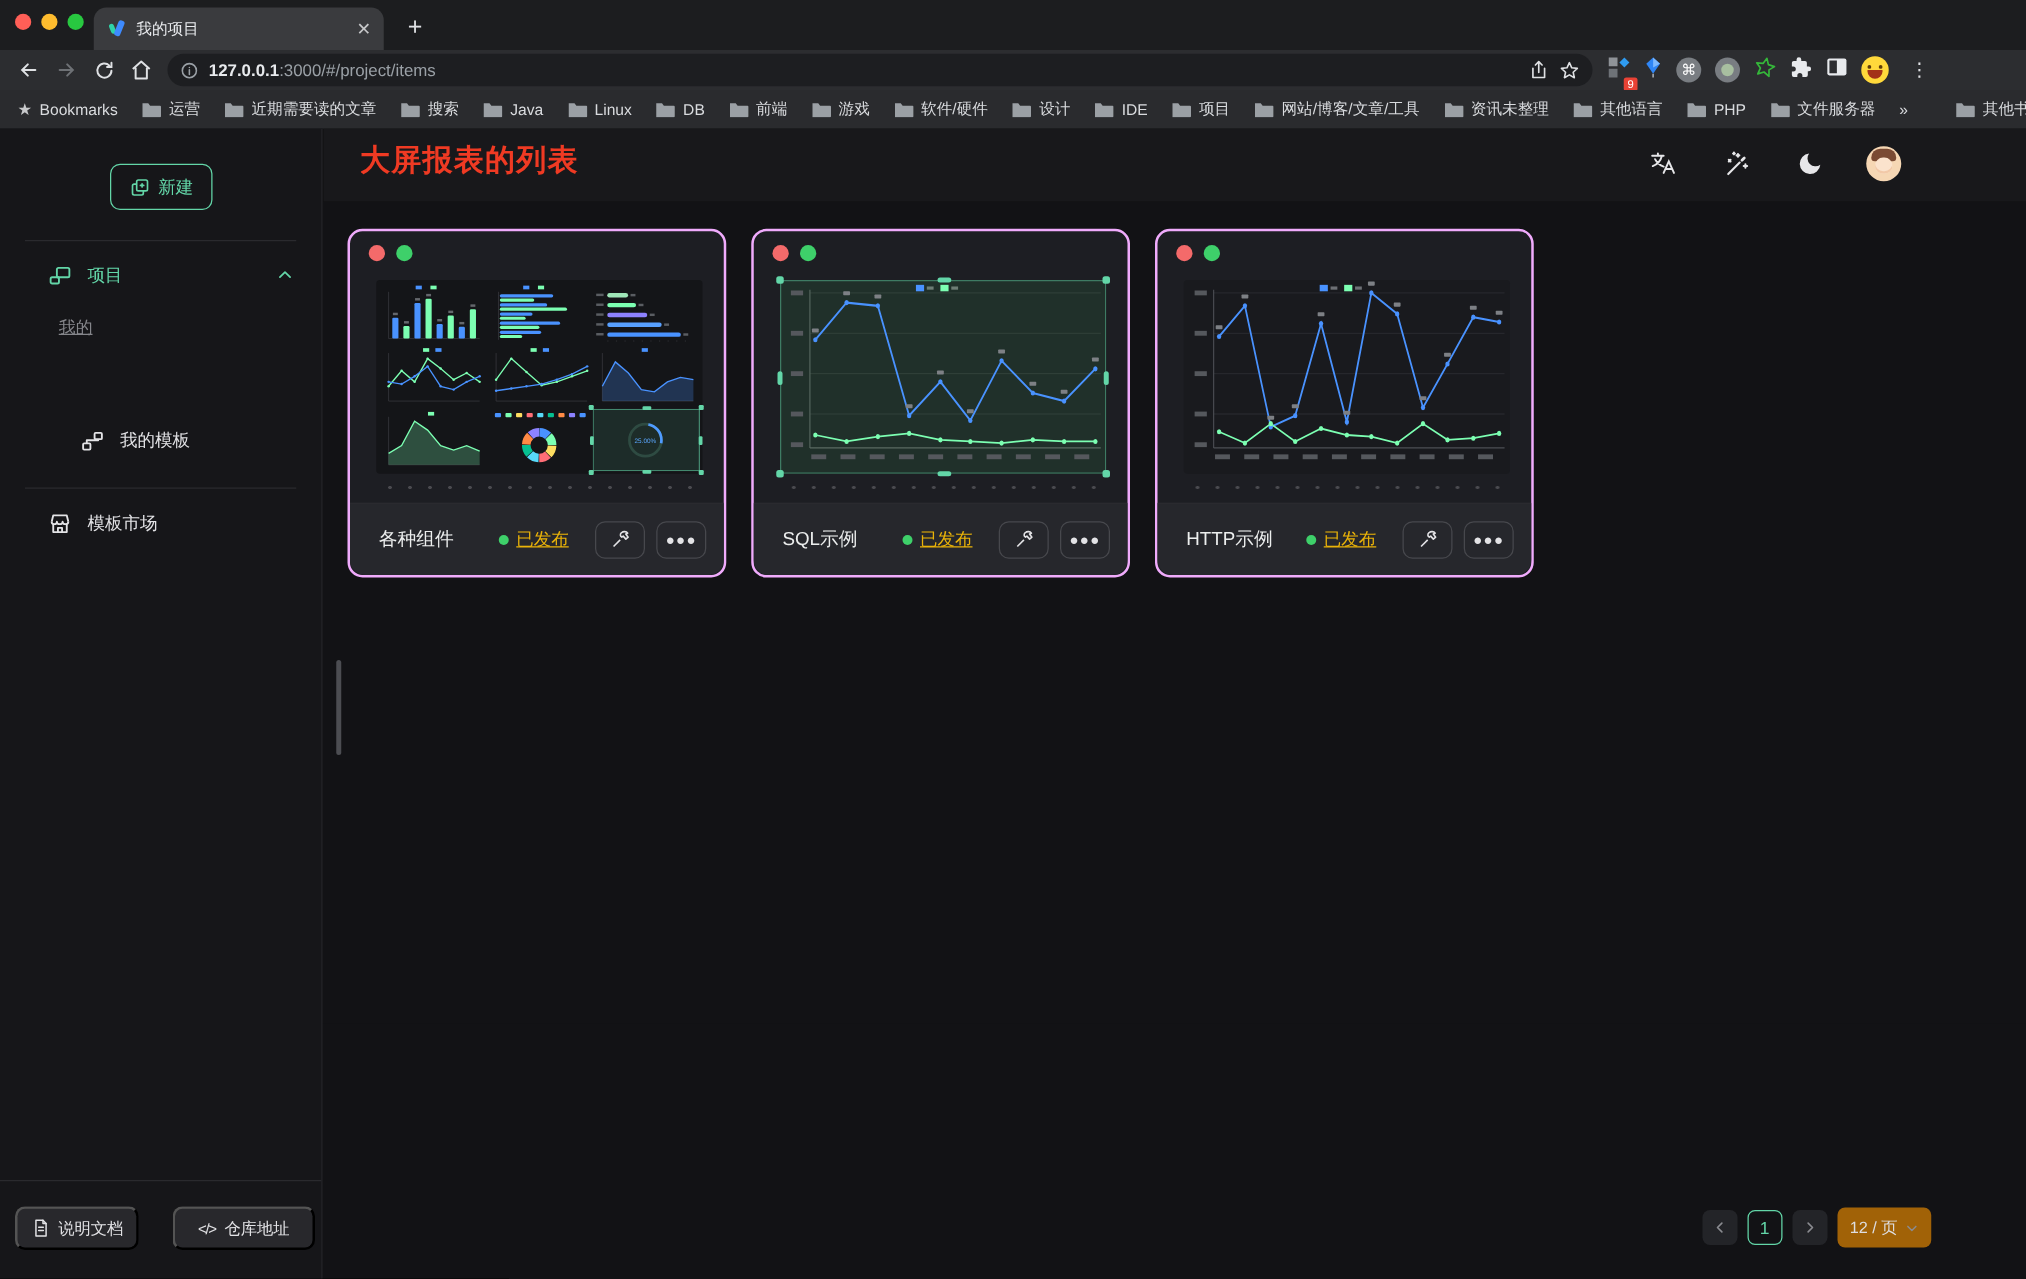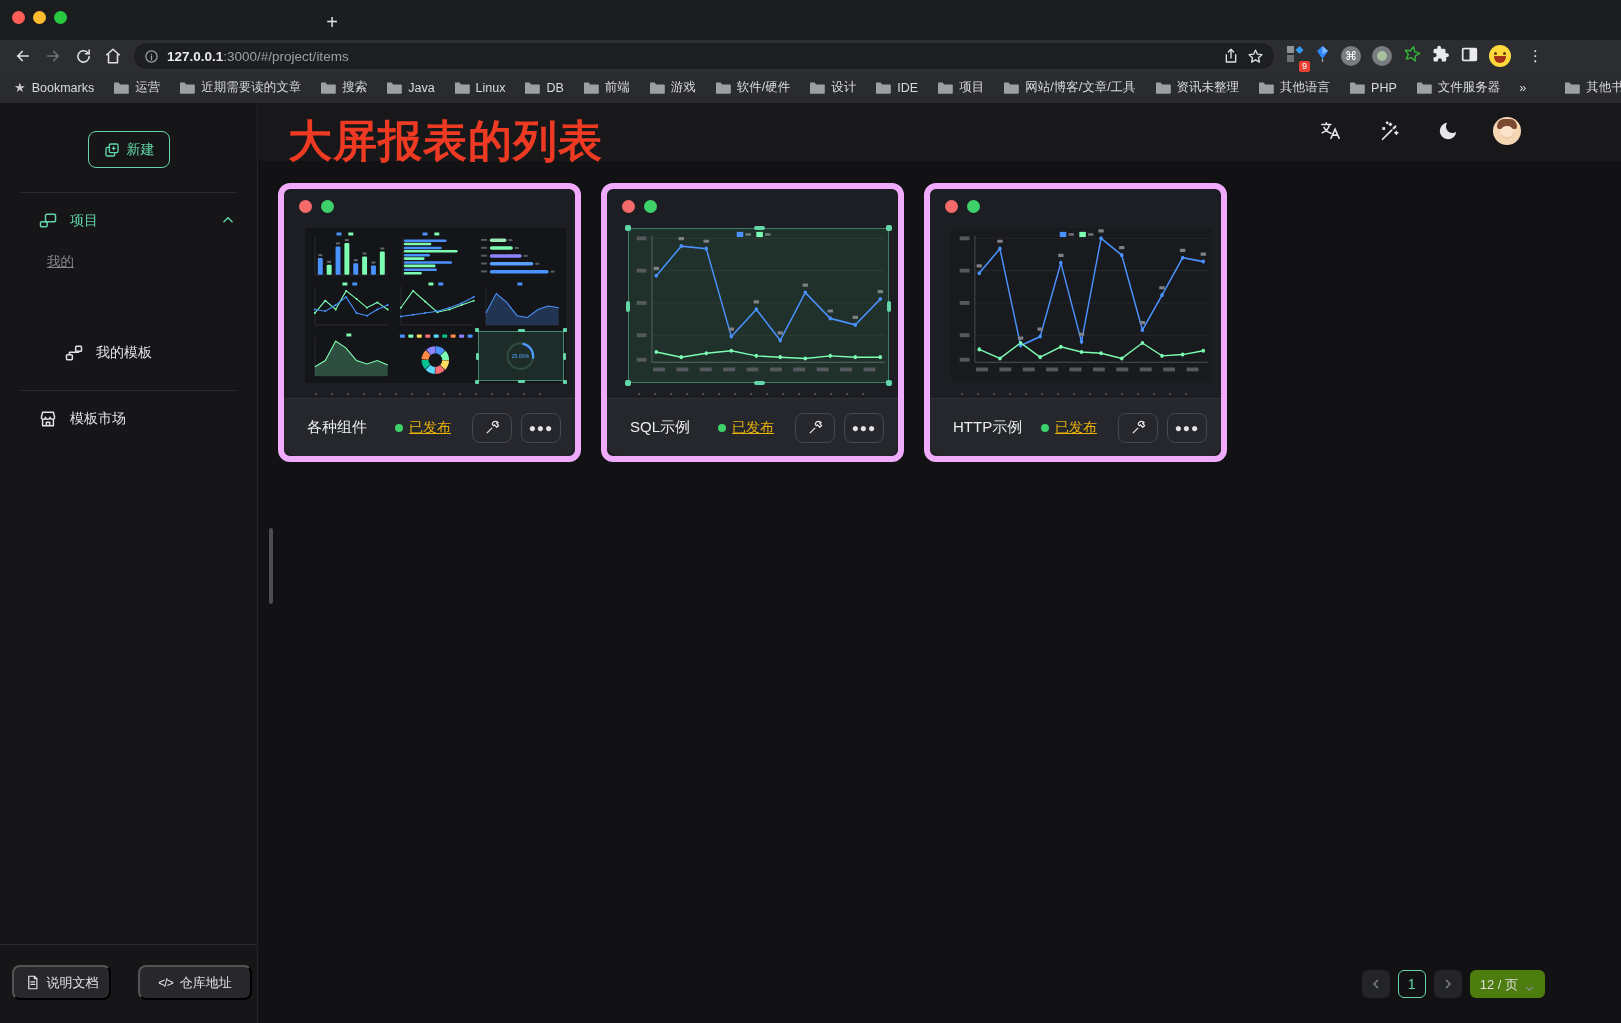--- a/index.html
+++ b/index.html
@@ -48,29 +48,29 @@
   .sidebar { position:absolute; left:0; top:0; width:258px; height:920px; background:#161619; border-right:1px solid #232327; }
   .btn-new { position:absolute; left:88px; top:28px; width:82px; height:37px; border:1px solid #63d6a8; border-radius:8px; color:#63d6a8; display:flex; align-items:center; justify-content:center; gap:7px; font-size:14px; background:transparent; }
   .sb-div { position:absolute; left:20px; right:20px; height:1px; background:#2a2a2e; }
   .sb-row { position:absolute; display:flex; align-items:center; color:#e3e3e6; font-size:14px; gap:12px; }
   .sb-row.accent { color:#63d6a8; }
   .sb-selected { position:absolute; left:6px; width:246px; height:42px; background:#24352e; border-radius:8px; }
   .sb-footer-btn { position:absolute; height:35px; background:#28282c; border-radius:8px; color:#e3e3e6; font-size:13px; display:flex; align-items:center; justify-content:center; gap:7px; }
 
   .main { position:absolute; left:259px; top:0; width:1362px; height:920px; }
   .main-header { position:absolute; left:0; top:0; width:100%; height:58px; background:#18181b; }
-  .page-title { position:absolute; left:29px; top:9px; font-size:44px; color:#ef3a23; letter-spacing:1px; }
+  .page-title { position:absolute; left:29px; top:9px; font-size:24px; color:#ef3a23; letter-spacing:1px; }
   .hdr-icons { position:absolute; right:100px; top:14px; display:flex; align-items:center; gap:31px; }
   .hdr-ic { width:28px; height:28px; display:flex; align-items:center; justify-content:center; color:#e6e6e9; }
   .avatar { width:28px; height:28px; border-radius:50%; background:#f6d7b4; position:relative; overflow:hidden; }
   .avatar:before { content:""; position:absolute; left:4px; top:2px; width:20px; height:10px; border-radius:10px 10px 4px 4px; background:#7a4a33; }
   .avatar:after { content:""; position:absolute; left:7px; top:9px; width:14px; height:13px; border-radius:7px; background:#fbe3cd; box-shadow:inset 0 -2px 0 #f2c9a8; }
 
   .cards { position:absolute; left:19px; top:80px; display:flex; gap:20px; }
-  .card { position:relative; width:303px; height:279px; background:#1d1e23; border-radius:12px; border:6px solid #f0abfc; }
+  .card { position:relative; width:303px; height:279px; background:#1d1e23; border-radius:12px; border:2px solid #f0abfc; }
   .card-dots { position:absolute; left:15px; top:11px; display:flex; gap:9px; }
   .cdot { width:13px; height:13px; border-radius:50%; }
   .cdot.r { background:#f46a6a; } .cdot.g { background:#3ed06a; }
   .preview { position:absolute; left:21px; top:39px; width:261px; height:155px; border-radius:3px; }
   .preview.panel1 { background:#141518; }
   .preview.panel3 { background:#191a1e; }
   .preview.selected { background:#20302a; box-shadow:inset 0 0 0 1px rgba(99,214,168,.45); }
   .dots-sep { position:absolute; left:24px; right:24px; top:203px; height:4px;
     background-image:radial-gradient(circle, #4a4a4f 1.2px, transparent 1.6px); background-size:16px 4px; background-repeat:repeat-x; }
   .card-footer { position:absolute; left:0; bottom:0; width:100%; height:58px; background:#26272c; border-radius:0 0 12px 12px; border-top:1px solid #303136; display:flex; align-items:center; padding:0 14px 0 23px; }
@@ -94,32 +94,40 @@
   .mini-cell .hnd { border-radius:1px; }
   .mini-cell .hnd.tl,.mini-cell .hnd.tr,.mini-cell .hnd.bl,.mini-cell .hnd.br{ width:4px;height:4px; }
   .mini-cell .hnd.tm,.mini-cell .hnd.bm{ width:7px;height:3px;margin-left:-3px; }
   .mini-cell .hnd.ml,.mini-cell .hnd.mr{ width:3px;height:7px;margin-top:-3px; }
 
   .scroll-thumb { position:absolute; left:10px; top:425px; width:4px; height:76px; background:#4c4d52; border-radius:2px; }
 
   .pagination { position:absolute; right:76px; bottom:25px; display:flex; align-items:center; gap:8px; }
   .pg-btn { width:28px; height:28px; background:#232428; border-radius:6px; display:flex; align-items:center; justify-content:center; color:#8a8b90; }
   .pg-cur { width:28px; height:28px; border:1px solid #63d6a8; border-radius:6px; display:flex; align-items:center; justify-content:center; color:#63d6a8; font-size:14px; background:transparent; }
-  .pg-size { height:28px; padding:4px 10px; background:#4d7c0f; border-radius:6px; display:flex; align-items:flex-end; gap:6px; color:#dedee2; font-size:13px; }
+  .pg-size { height:28px; padding:16px 10px; background:#a16207; border-radius:6px; display:flex; align-items:center; gap:6px; color:#dedee2; font-size:13px; }
 </style>
 </head>
 <body>
 
 <div class="screen">
 
   <div class="titlebar">
     <div class="lights">
       <div class="light red"></div>
       <div class="light yellow"></div>
       <div class="light green"></div>
+    </div>
+    <div class="tab">
+      <span class="favicon">
+          <span class="fa"></span>
+          <span class="fb"></span>
+        </span>
+      <span class="tab-title">我的项目</span>
+      <span class="tab-close">✕</span>
     </div>
     <div class="newtab">+</div>
   </div>
 
   <div class="toolbar">
     <div class="tb-ic" style="margin-left:8px">
       <svg width="18" height="18" viewBox="0 0 24 24" fill="none" stroke="currentColor" stroke-width="2.2" stroke-linecap="round">
           <path d="M19 12H6M11 6l-6 6 6 6"></path>
         </svg>
     </div>

